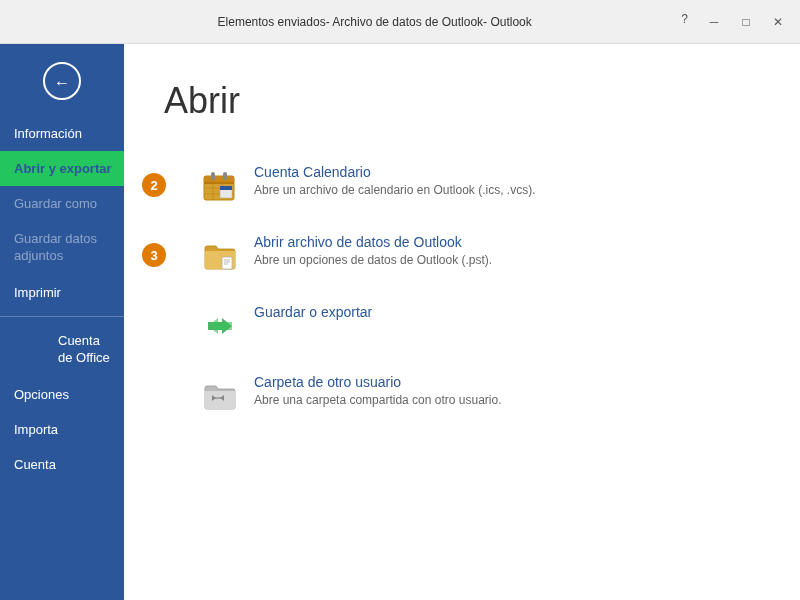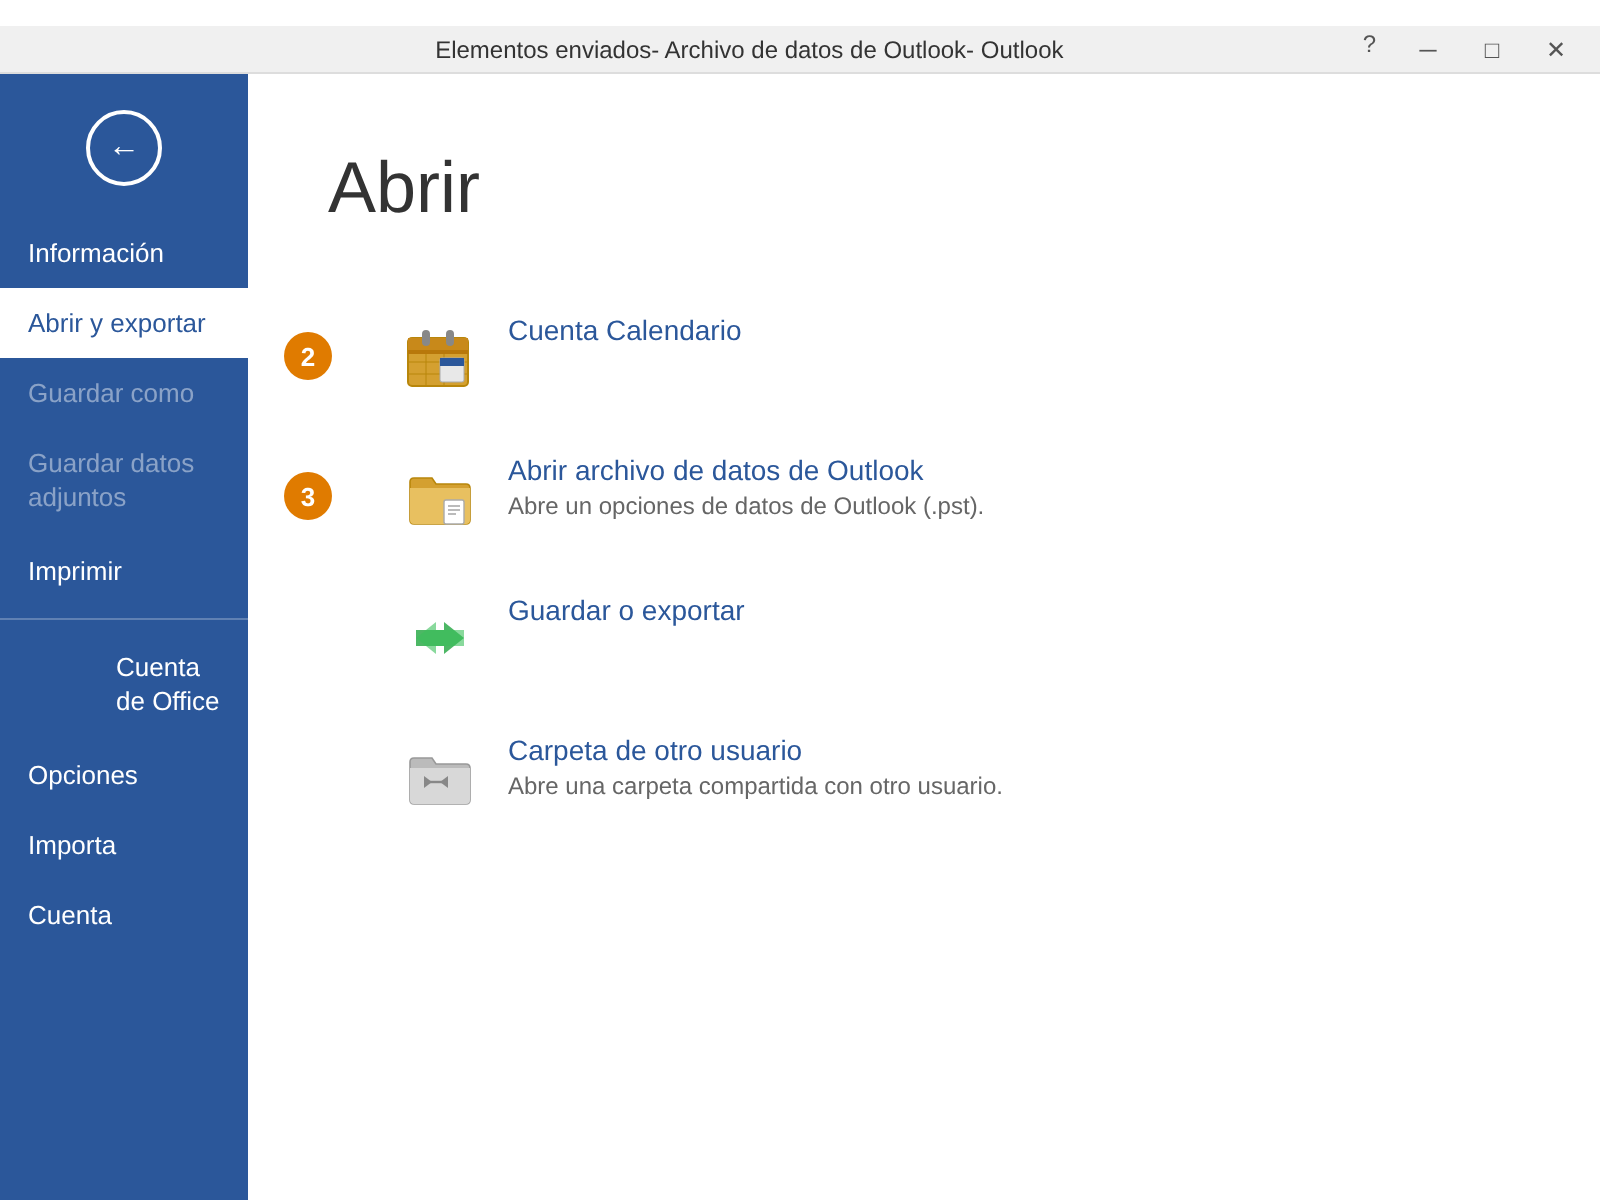--- a/index.html
+++ b/index.html
@@ -8,29 +8,28 @@
       height: 600px;
       font-family: 'Segoe UI', Arial, sans-serif;
       overflow: hidden;
       background: #fff;
       display: flex;
       flex-direction: column;
     }
 
     
     .title-bar {
-      height: 24px;
+      height: 44px;
       background: #f0f0f0;
       display: flex;
       align-items: center;
       justify-content: space-between;
       padding: 0 8px;
       border-bottom: 1px solid #ddd;
       flex-shrink: 0;
-      margin-top: 13px;
     }
     .title-bar-title {
       font-size: 12px;
       color: #333;
       flex: 1;
       text-align: center;
     }
     .title-bar-controls {
       display: flex;
       gap: 4px;
@@ -86,21 +85,21 @@
     }
 
     .sidebar-item {
       padding: 10px 14px;
       color: #fff;
       font-size: 13px;
       cursor: pointer;
       white-space: nowrap;
       overflow: hidden;
     }
-    .sidebar-item.active { background: #ffffff; color: #2b579a; font-weight: 400; }
+    .sidebar-item.active { background: #22c55e; color: #2b579a; font-weight: 700; }
     .sidebar-item.disabled { color: rgba(255,255,255,0.45); cursor: default; }
 
     .sidebar-divider {
       height: 1px;
       background: rgba(255,255,255,0.25);
       margin: 6px 0;
     }
 
     
     .content {
@@ -243,20 +242,21 @@
 
             <rect x="9" y="4" width="4" height="8" rx="2" fill="#888"></rect>
             <rect x="21" y="4" width="4" height="8" rx="2" fill="#888"></rect>
 
             <rect x="18" y="18" width="12" height="12" rx="1" fill="#e8e8e8" stroke="#aaa" stroke-width="0.5"></rect>
             <rect x="18" y="18" width="12" height="4" fill="#2b579a"></rect>
           </svg>
         </div>
         <div class="action-text">
           <div class="action-title">Cuenta Calendario</div>
+          <div class="action-desc">Abre un archivo de calendario en Outlook (.ics, .vcs).</div>
         </div>
       </div>
 
       <div class="action-item" style="position:relative; padding-left: 36px;">
         <div class="step-badge">3</div>
         <div class="action-icon">
           <svg width="36" height="36" viewBox="0 0 36 36">
             <path d="M3 10 Q3 8 5 8 L14 8 L16 11 L31 11 Q33 11 33 13 L33 29 Q33 31 31 31 L5 31 Q3 31 3 29 Z" fill="#d4a030" stroke="#b8860b" stroke-width="0.8"></path>
             <path d="M3 13 L33 13 L33 29 Q33 31 31 31 L5 31 Q3 31 3 29 Z" fill="#e8c060"></path>
 

